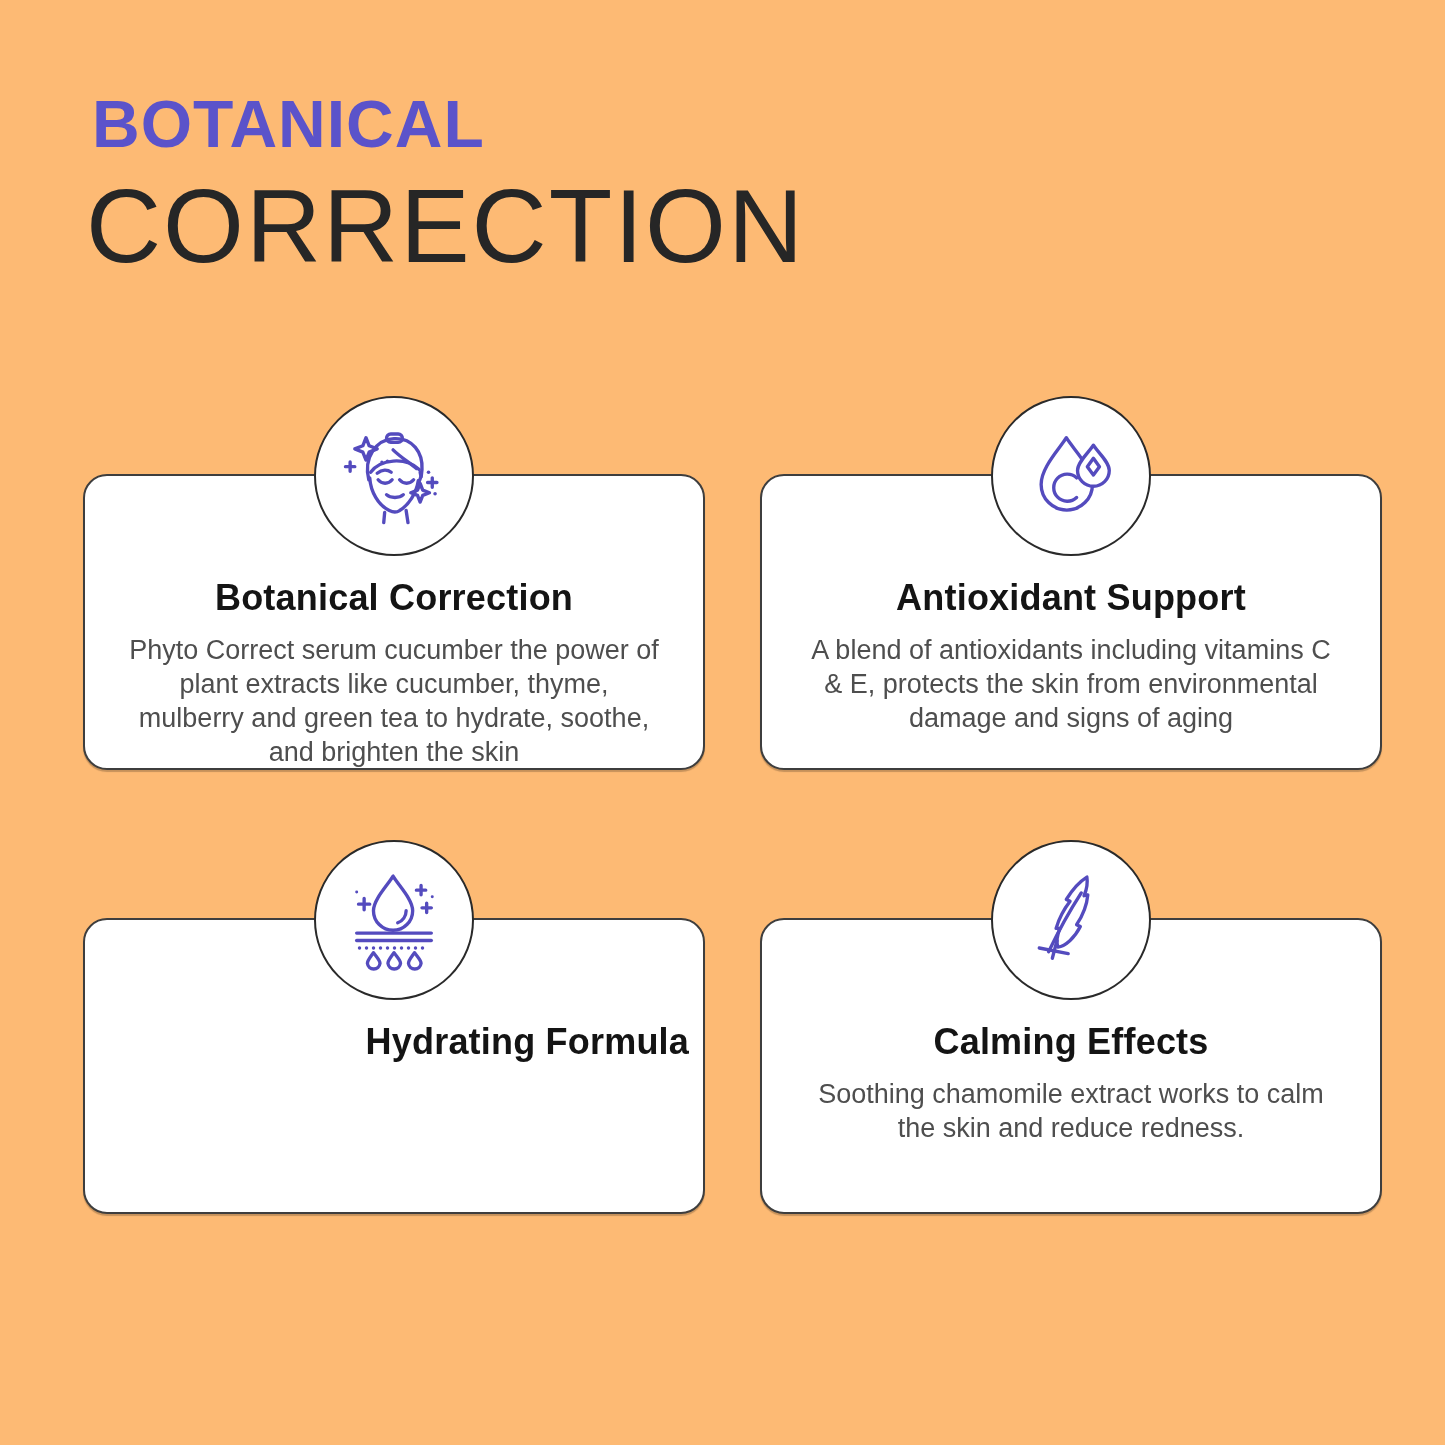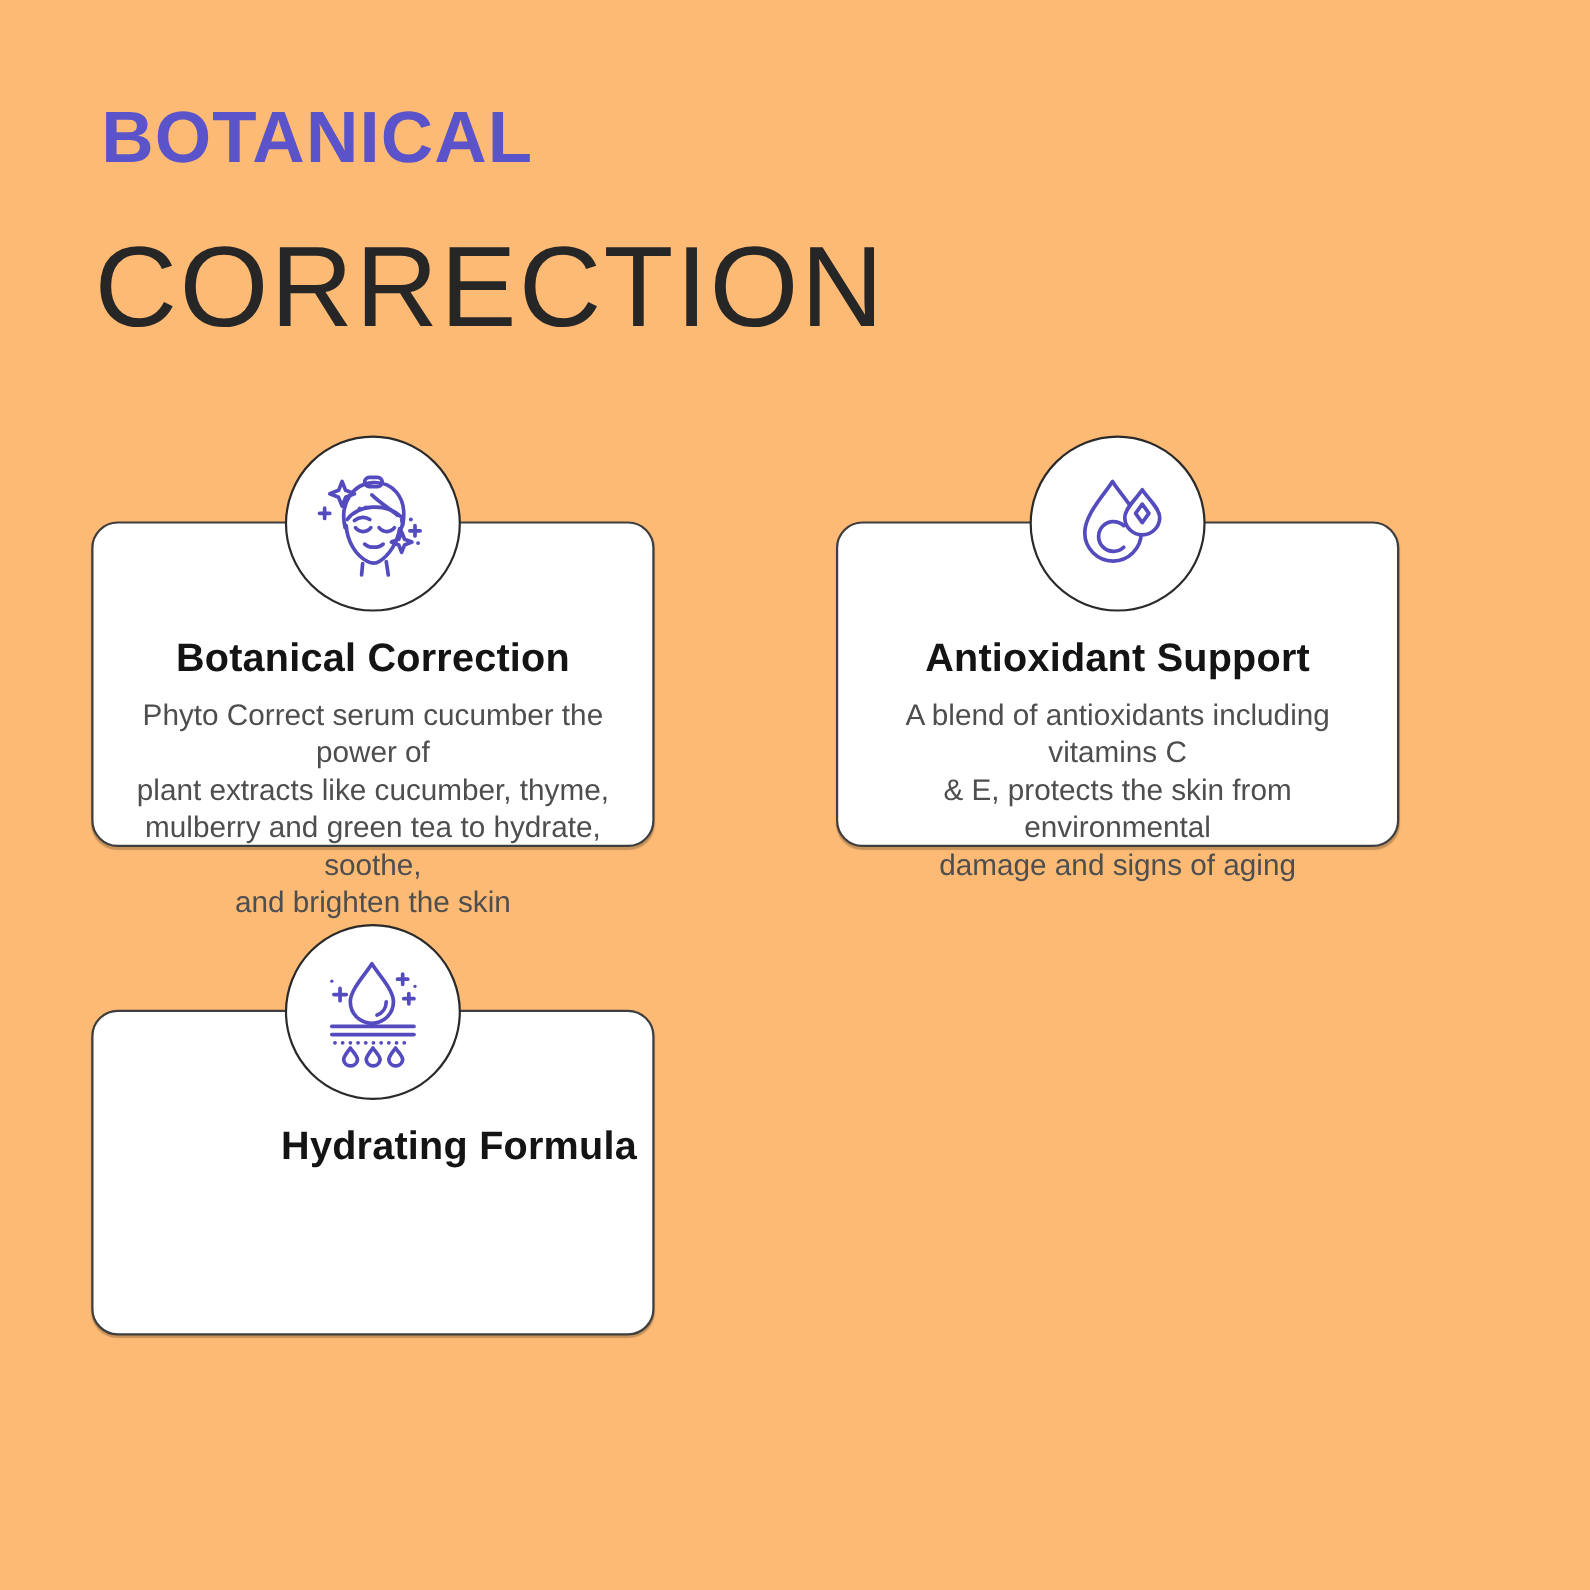--- a/index.html
+++ b/index.html
@@ -21,25 +21,25 @@
     overflow:hidden;
   }
   .title-accent{
     position:absolute;left:92px;top:88px;
     font-size:66px;font-weight:800;letter-spacing:1px;
     color:var(--accent);line-height:1.1;
   }
   .title-main{
     position:absolute;left:86px;top:172px;
     font-size:104px;font-weight:100;letter-spacing:2px;
-    color:var(--title-main);line-height:1.05;margin-top:35px;
+    color:var(--title-main);line-height:1.05;
   }
   .card{
     position:absolute;
-    width:512px;height:296px;
+    width:622px;height:296px;
     background:#fff;
     border:2px solid var(--card-border);
     border-radius:24px;
     box-shadow:0 2px 1px rgba(0,0,0,.22);
     text-align:center;
     padding:101px 14px 0 14px;
   }
   .card-1{left:83px;top:474px;}
   .card-2{left:760px;top:474px;}
   .card-3{left:83px;top:918px;text-align:right;}
@@ -138,14 +138,27 @@
         <path d="M20 82 H100" stroke-width="2.4"></path>
         <path d="M23 90 H97" stroke-width="3.4" stroke-dasharray="0.1 7.4"></path>
         <path d="M38 95 C35 99.5 31.5 103 31.5 106.5 A6.8 6.8 0 0 0 45 106.5 C45 103 41 99.5 38 95 Z"></path>
         <path d="M60 95 C57 99.5 53.5 103 53.5 106.5 A6.8 6.8 0 0 0 67 106.5 C67 103 63 99.5 60 95 Z"></path>
         <path d="M82 95 C79 99.5 75.5 103 75.5 106.5 A6.8 6.8 0 0 0 89 106.5 C89 103 85 99.5 82 95 Z"></path>
       </svg>
     </div>
     <h3>Hydrating Formula</h3>
   </section>
 
+  <section class="card card-4">
+    <div class="icon-circle">
+      <svg viewBox="0 0 120 120" aria-hidden="true">
+        <path d="M77 14 C69 19 61 28 55 38 L59 40 C52 49 47 59 44 69 L48 69 C45 77 44 84 46 89 C54 88 64 79 70 67 L66 65 C72 56 77 44 78 33 L74 34 C77 27 78 20 77 14 Z" stroke-width="4.2"></path>
+        <path d="M71 31 C60 48 48 69 36 94"></path>
+        <path d="M26 90 L57 96"></path>
+        <path d="M40 101 L45 82"></path>
+      </svg>
+    </div>
+    <h3>Calming Effects</h3>
+    <p>Soothing chamomile extract works to calm
+the skin and reduce redness.</p>
+  </section>
 
 </div>
 
 </body></html>

